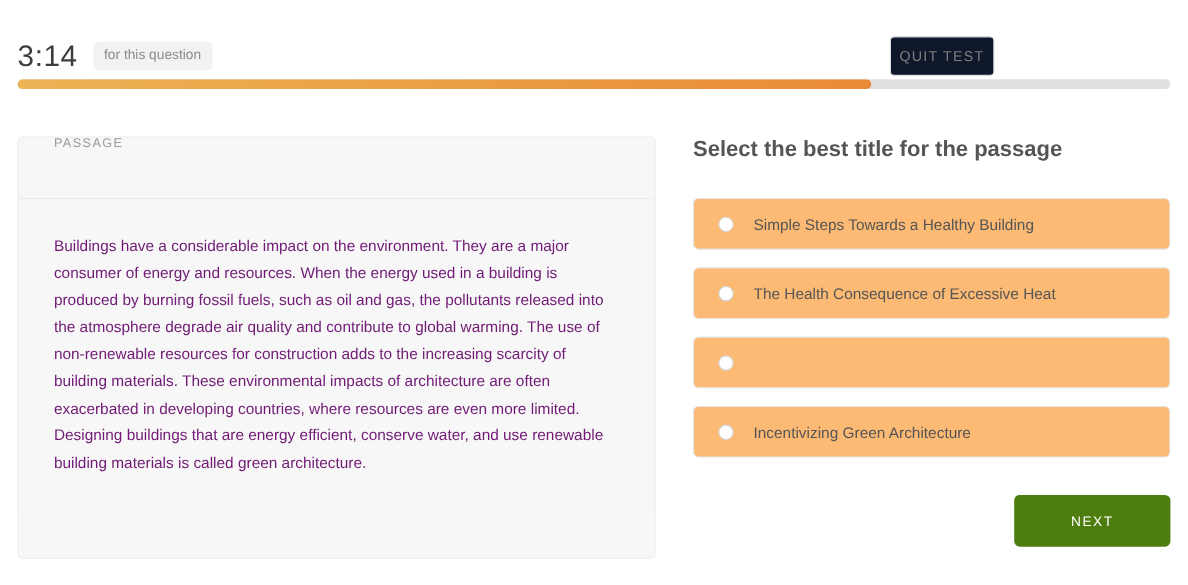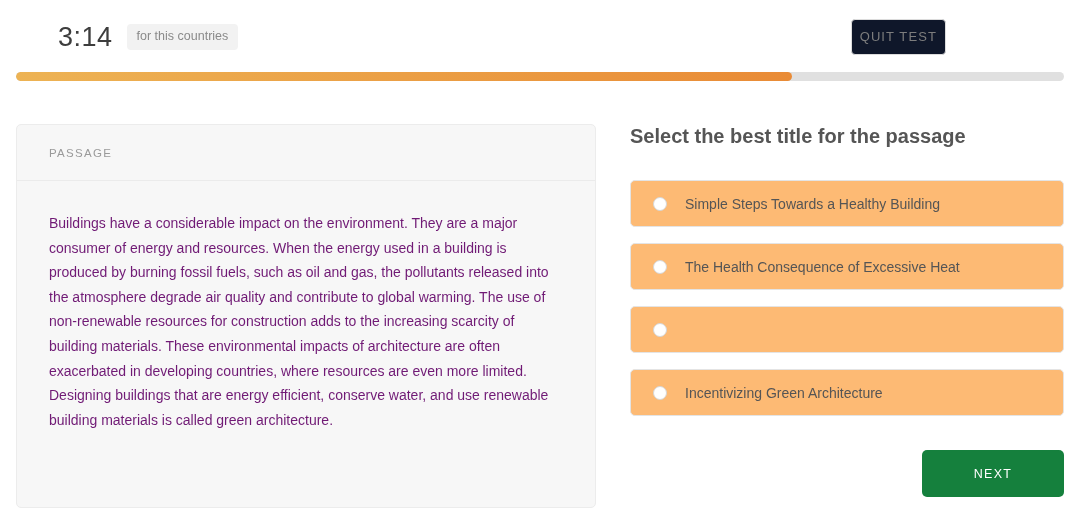--- a/index.html
+++ b/index.html
@@ -14,28 +14,27 @@
     background: #ffffff;
     font-family: "Liberation Sans", sans-serif;
     color: #4a4a4a;
     overflow: hidden;
     position: relative;
   }
 
   
   .header {
     position: absolute;
-    top: 2px;
+    top: 16px;
     left: 0;
     width: 920px;
     height: 70px;
     display: flex;
     align-items: center;
     padding: 0 16px;
-    margin-left: 42px;
   }
 
   .timer-group {
     display: flex;
     align-items: center;
     gap: 14px;
   }
 
   .timer-value {
     font-size: 27px;
@@ -105,21 +104,20 @@
     height: 384px;
     background: #f7f7f7;
     border: 1px solid #ececec;
     border-radius: 5px;
     overflow: hidden;
   }
 
   .passage-header {
     height: 56px;
     display: flex;
-    align-items: center;
     padding: 0 32px;
     border-bottom: 1px solid #ebebeb;
   }
 
   .passage-label {
     font-size: 11.5px;
     letter-spacing: 1.3px;
     color: #9a9a9a;
   }
 
@@ -201,21 +199,21 @@
     font-family: "Liberation Sans", sans-serif;
     cursor: pointer;
   }
 </style>
 </head>
 <body>
 
 <div class="header">
   <div class="timer-group">
     <div class="timer-value">3:14</div>
-    <div class="timer-chip">for this countries</div>
+    <div class="timer-chip">for this question</div>
   </div>
   <div class="header-spacer"></div>
   <button class="quit-button">QUIT TEST</button>
 </div>
 
 <div class="progress-track" style="background: rgb(224, 224, 224);">
   <div class="progress-fill" id="progress-fill" style="width: 74%; background: linear-gradient(90deg, rgb(237, 179, 84) 0%, rgb(233, 139, 54) 100%);"></div>
 </div>
 
 <div class="content">
@@ -244,17 +242,17 @@
         <div class="option-card">
           <span class="radio-circle"></span>
         </div>
         <div class="option-card">
           <span class="radio-circle"></span>
           <span class="option-label">Incentivizing Green Architecture</span>
         </div>
       </div>
 
     <div class="next-row">
-      <button class="next-button" style="background: #15803d;">NEXT</button>
+      <button class="next-button" style="background: #4d7c0f;">NEXT</button>
     </div>
   </div>
 
 </div>
 
 </body></html>

